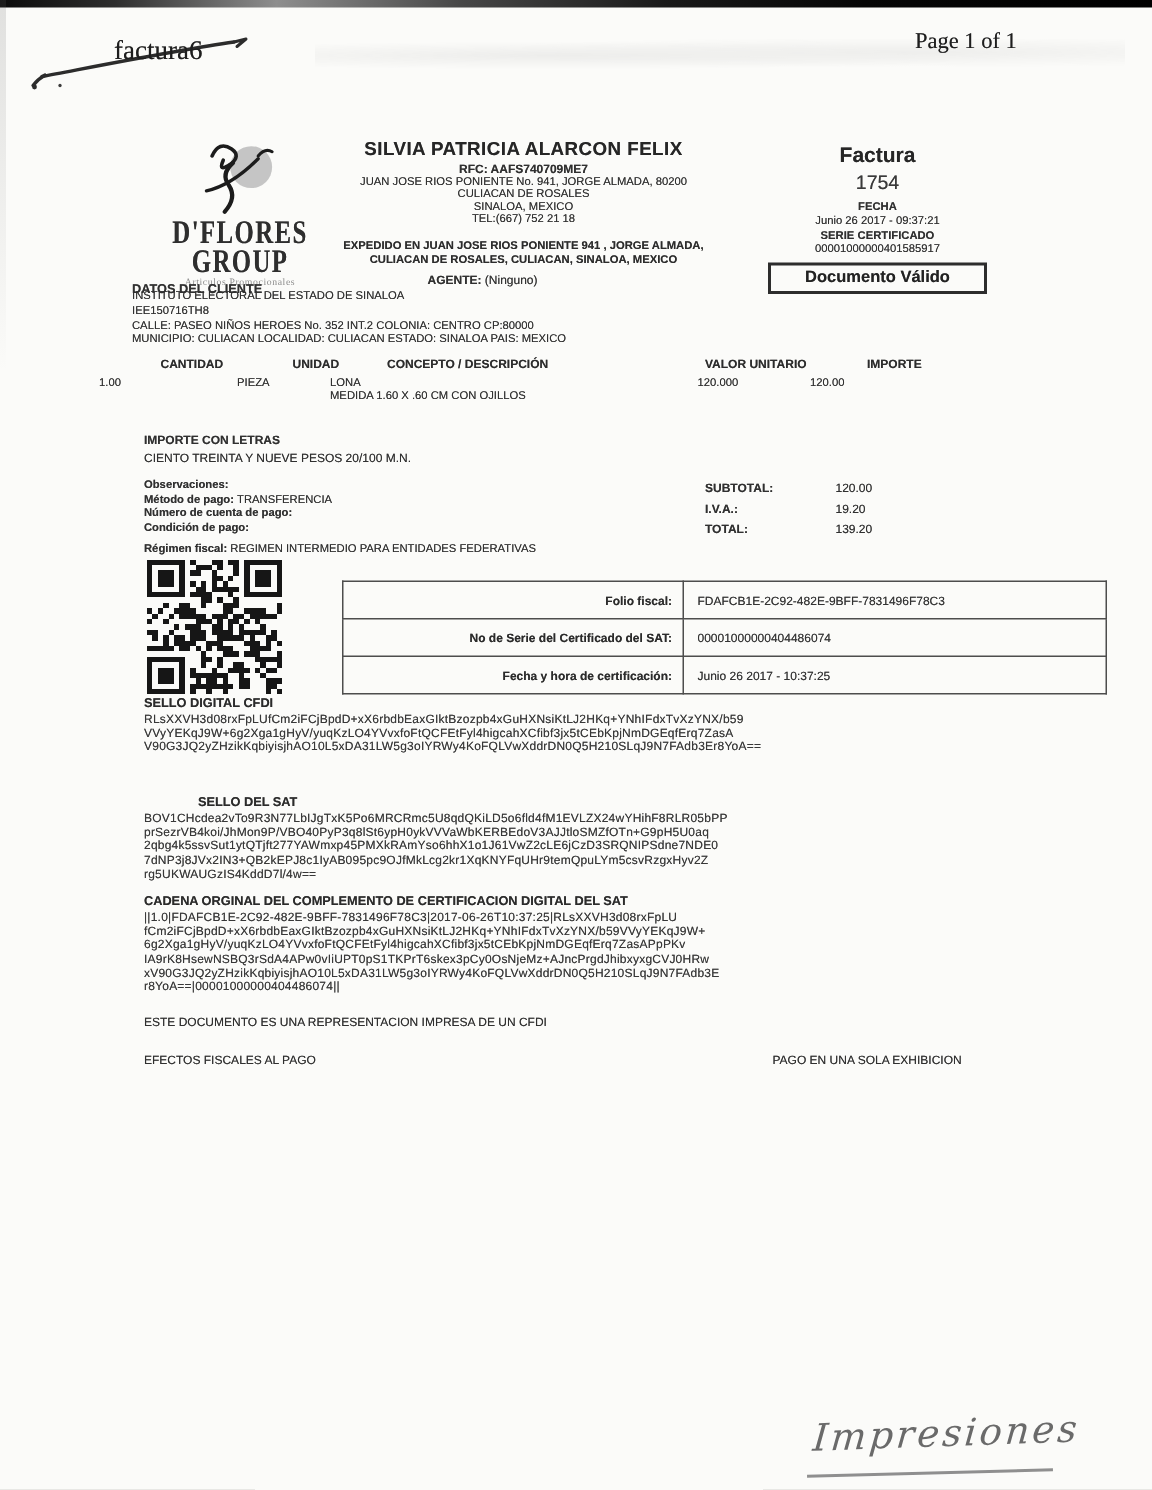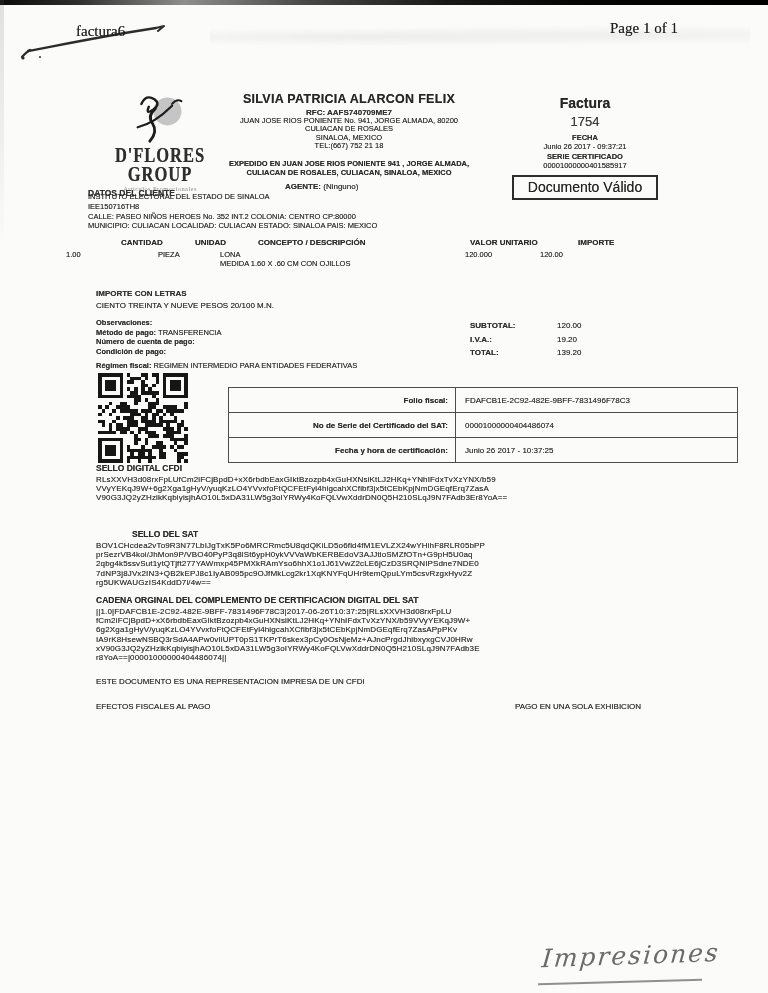--- a/index.html
+++ b/index.html
@@ -19,42 +19,42 @@
 
   
   .top-bar{left:0;top:0;width:768px;height:5px;
     background:linear-gradient(90deg,#0b0b0b 0%,#2e2e2e 10%,#8e8e8e 24%,#474747 40%,#191919 58%,#060606 75%,#000 100%);}
   .smudge1{left:210px;top:26px;width:540px;height:22px;opacity:.10;
     background:radial-gradient(ellipse at 30% 50%,#777 0%,rgba(119,119,119,0) 60%),radial-gradient(ellipse at 75% 40%,#888 0%,rgba(136,136,136,0) 55%);}
   .smudge2{left:0;top:0;width:4px;height:993px;opacity:.18;
     background:linear-gradient(180deg,#666,rgba(102,102,102,0) 25%);}
 
   
-  .fname{left:76px;top:23px;font-size:15px;}
+  .fname{left:76px;top:23px;font-size:18px;}
   .pageind{left:610px;top:20px;font-size:15px;}
 
   
   .logo{left:104px;top:90px;width:112px;text-align:center;font-family:Liberation Serif, serif;}
   .logo-word{font-size:18px;font-weight:bold;color:#2e2e2e;letter-spacing:1px;transform:scale(.92,1.22);transform-origin:center top;line-height:19px;}
   .logo-tag{font-size:6.5px;color:#8b8b8b;letter-spacing:.4px;margin-top:3px;}
 
   
   .vendor{left:194px;top:92px;width:310px;text-align:center;}
   .vendor .vname{font-size:12.5px;font-weight:bold;letter-spacing:.3px;color:#262626;}
   .vendor .vrfc{font-size:8px;font-weight:bold;margin-top:2px;}
   .vendor .vaddr{font-size:7.5px;line-height:8.3px;}
   .expedido{left:194px;top:159px;width:310px;text-align:center;font-weight:bold;font-size:7.5px;line-height:9px;color:#2c2c2c;}
 
   
   .invoice{left:512px;top:95px;width:146px;text-align:center;}
   .inv-title{font-size:14px;font-weight:bold;color:#262626;}
   .inv-num{font-size:13px;margin-top:3px;color:#3a3a3a;}
   .inv-lbl{font-size:7.5px;font-weight:bold;margin-top:4px;}
   .inv-val{font-size:7.5px;}
-  .badge{margin-top:5px;border:2px solid #2d2d2d;padding:2px 0 3px;font-size:14px;font-weight:normal;color:#222;}
+  .badge{margin-top:5px;border:2px solid #2d2d2d;padding:2px 0 3px;font-size:11px;font-weight:bold;color:#222;}
 
   
   .client{left:88px;top:182px;width:560px;}
   .client .row1{position:relative;height:10px;}
   .agente{position:absolute;left:197px;top:0;}
   .client-lines{font-size:7.5px;line-height:9.8px;}
 
   
   .ih{font-weight:bold;font-size:8px;color:#2c2c2c;}
   .iv{font-size:7.5px;}
@@ -137,21 +137,21 @@
       <span class="agente t8"><span class="b">AGENTE:</span><span> (Ninguno)</span></span>
     </div>
     <div class="client-lines">
       <div>INSTITUTO ELECTORAL DEL ESTADO DE SINALOA</div>
       <div>IEE150716TH8</div>
       <div>CALLE: PASEO NIÑOS HEROES No. 352 INT.2 COLONIA: CENTRO CP:80000</div>
       <div>MUNICIPIO: CULIACAN LOCALIDAD: CULIACAN ESTADO: SINALOA PAIS: MEXICO</div>
     </div>
   </div>
 
-  <div class="abs ih scan" style="left:121px;top:238px;text-align:center;">CANTIDAD</div>
+  <div class="abs ih scan" style="left:107px;top:238px;text-align:center;">CANTIDAD</div>
   <div class="abs ih scan" style="left:175px;top:238px;padding-left:20px;">UNIDAD</div>
   <div class="abs ih scan" style="left:258px;top:238px;">CONCEPTO / DESCRIPCIÓN</div>
   <div class="abs ih scan right" style="left:470px;top:238px;width:95px;">VALOR UNITARIO</div>
   <div class="abs ih scan" style="left:578px;top:238px;">IMPORTE</div>
 
   <div class="abs iv scan" style="left:66px;top:250px;">1.00</div>
   <div class="abs iv scan" style="left:158px;top:250px;">PIEZA</div>
   <div class="abs iv scan" style="left:220px;top:250px;">LONA</div>
   <div class="abs iv scan" style="left:220px;top:258.5px;">MEDIDA 1.60 X .60 CM CON OJILLOS</div>
   <div class="abs iv scan right" style="left:465px;top:250px;width:100px;">120.000</div>

